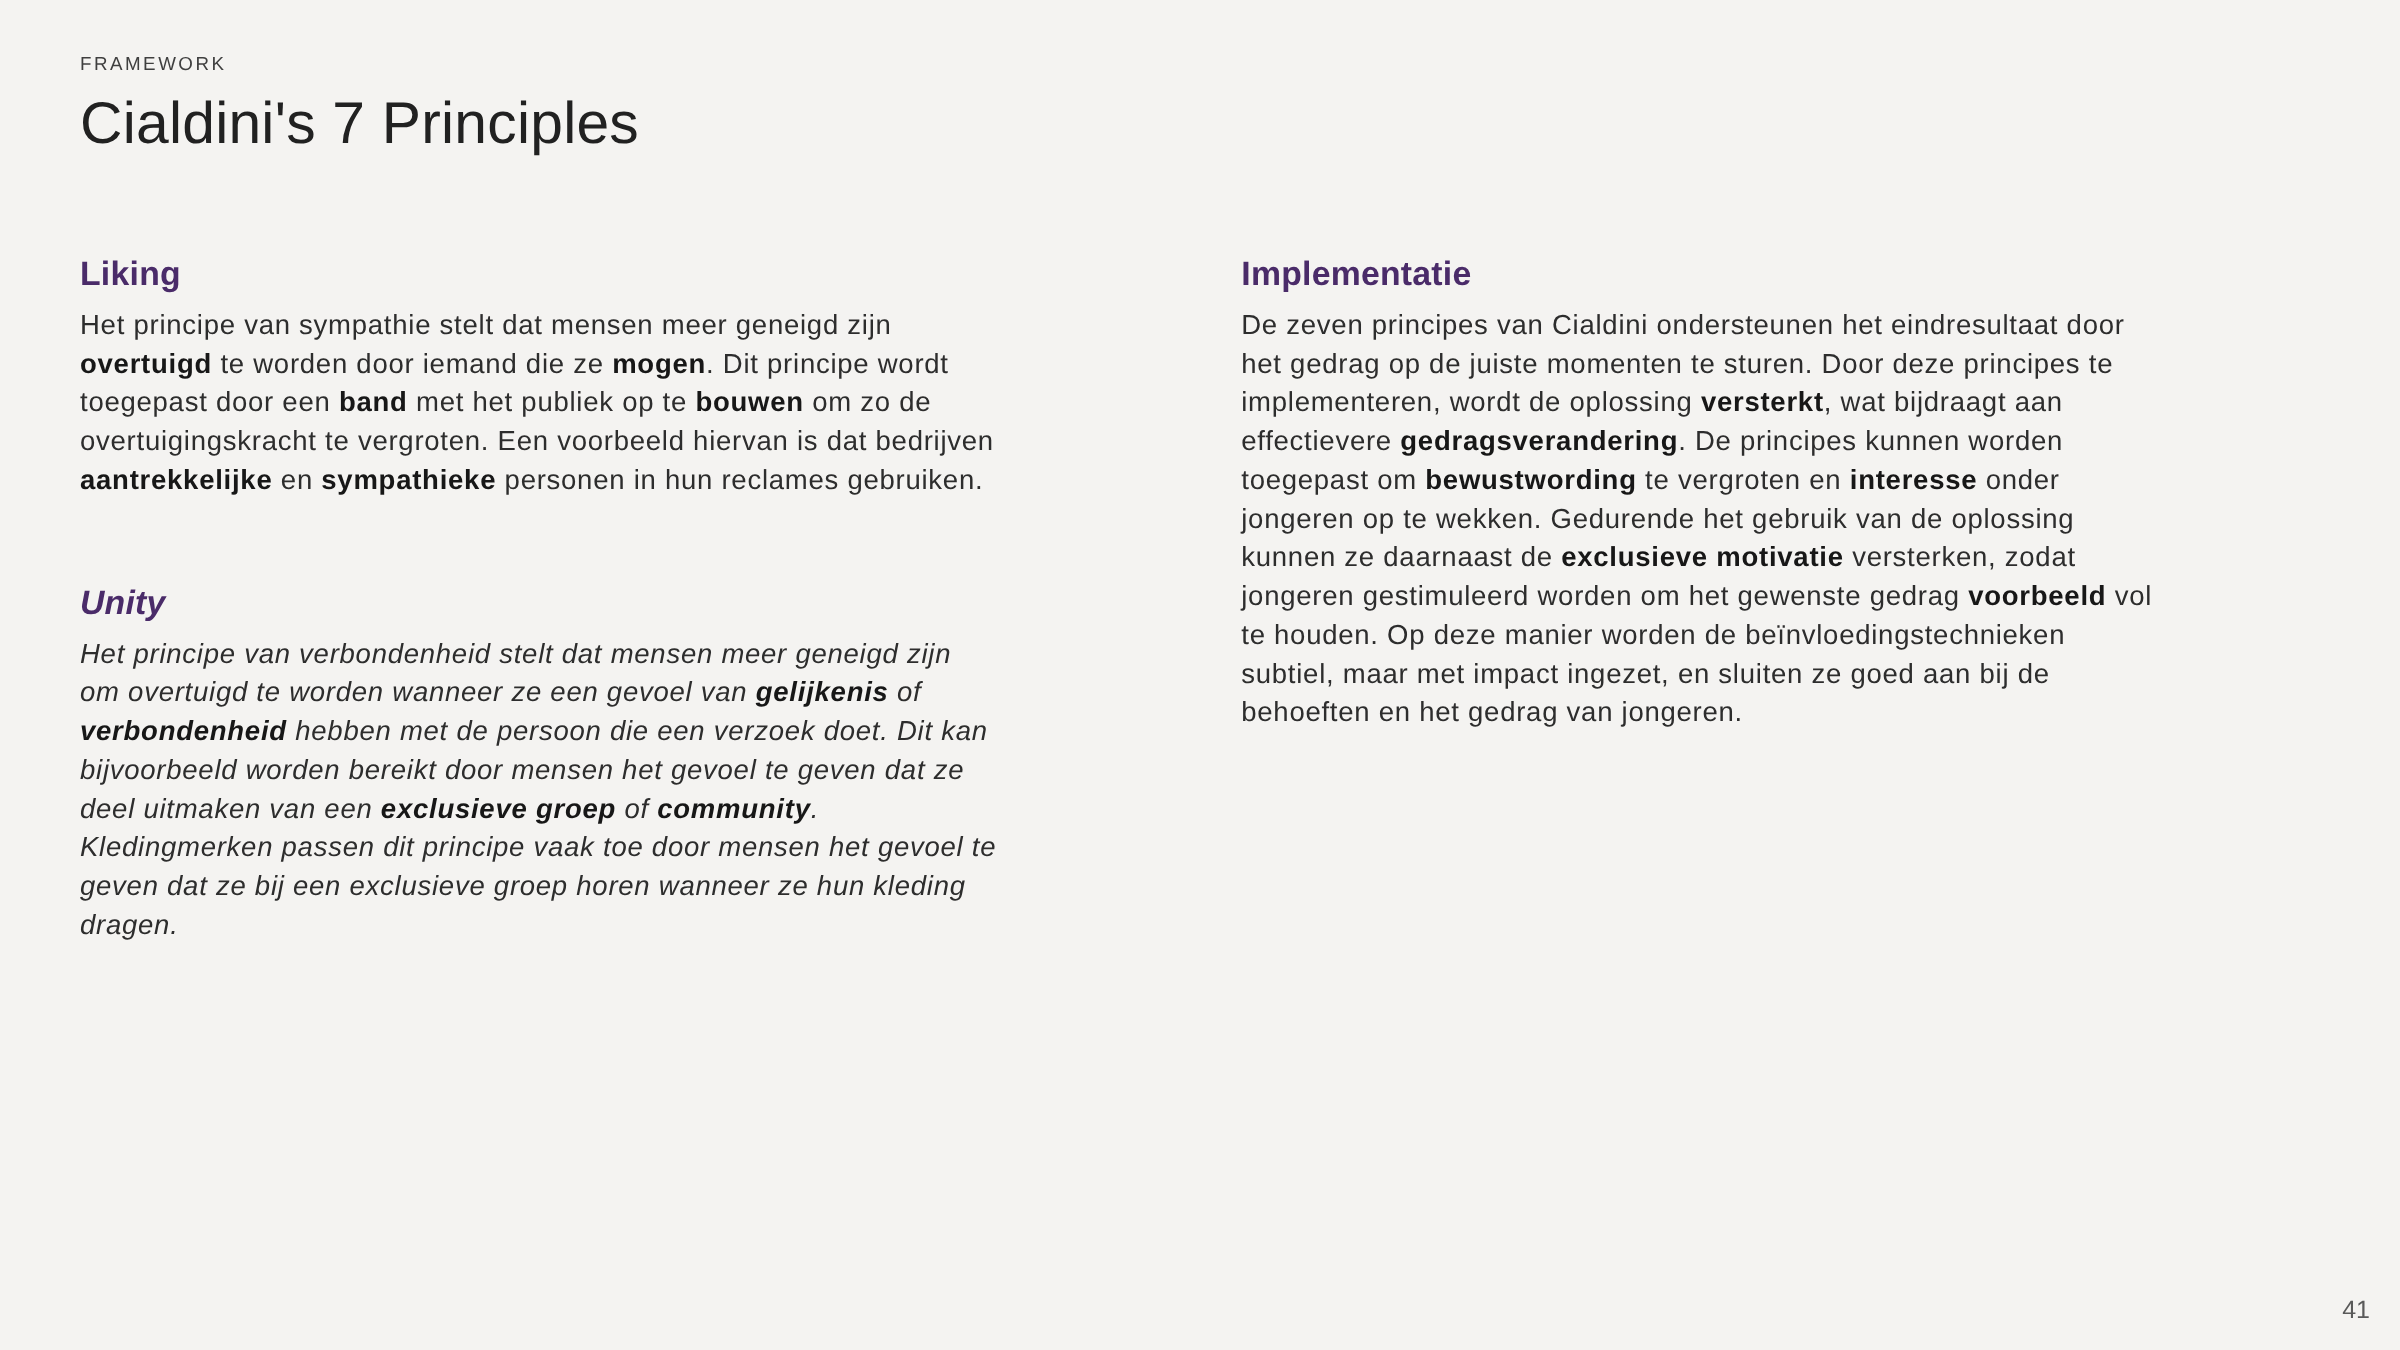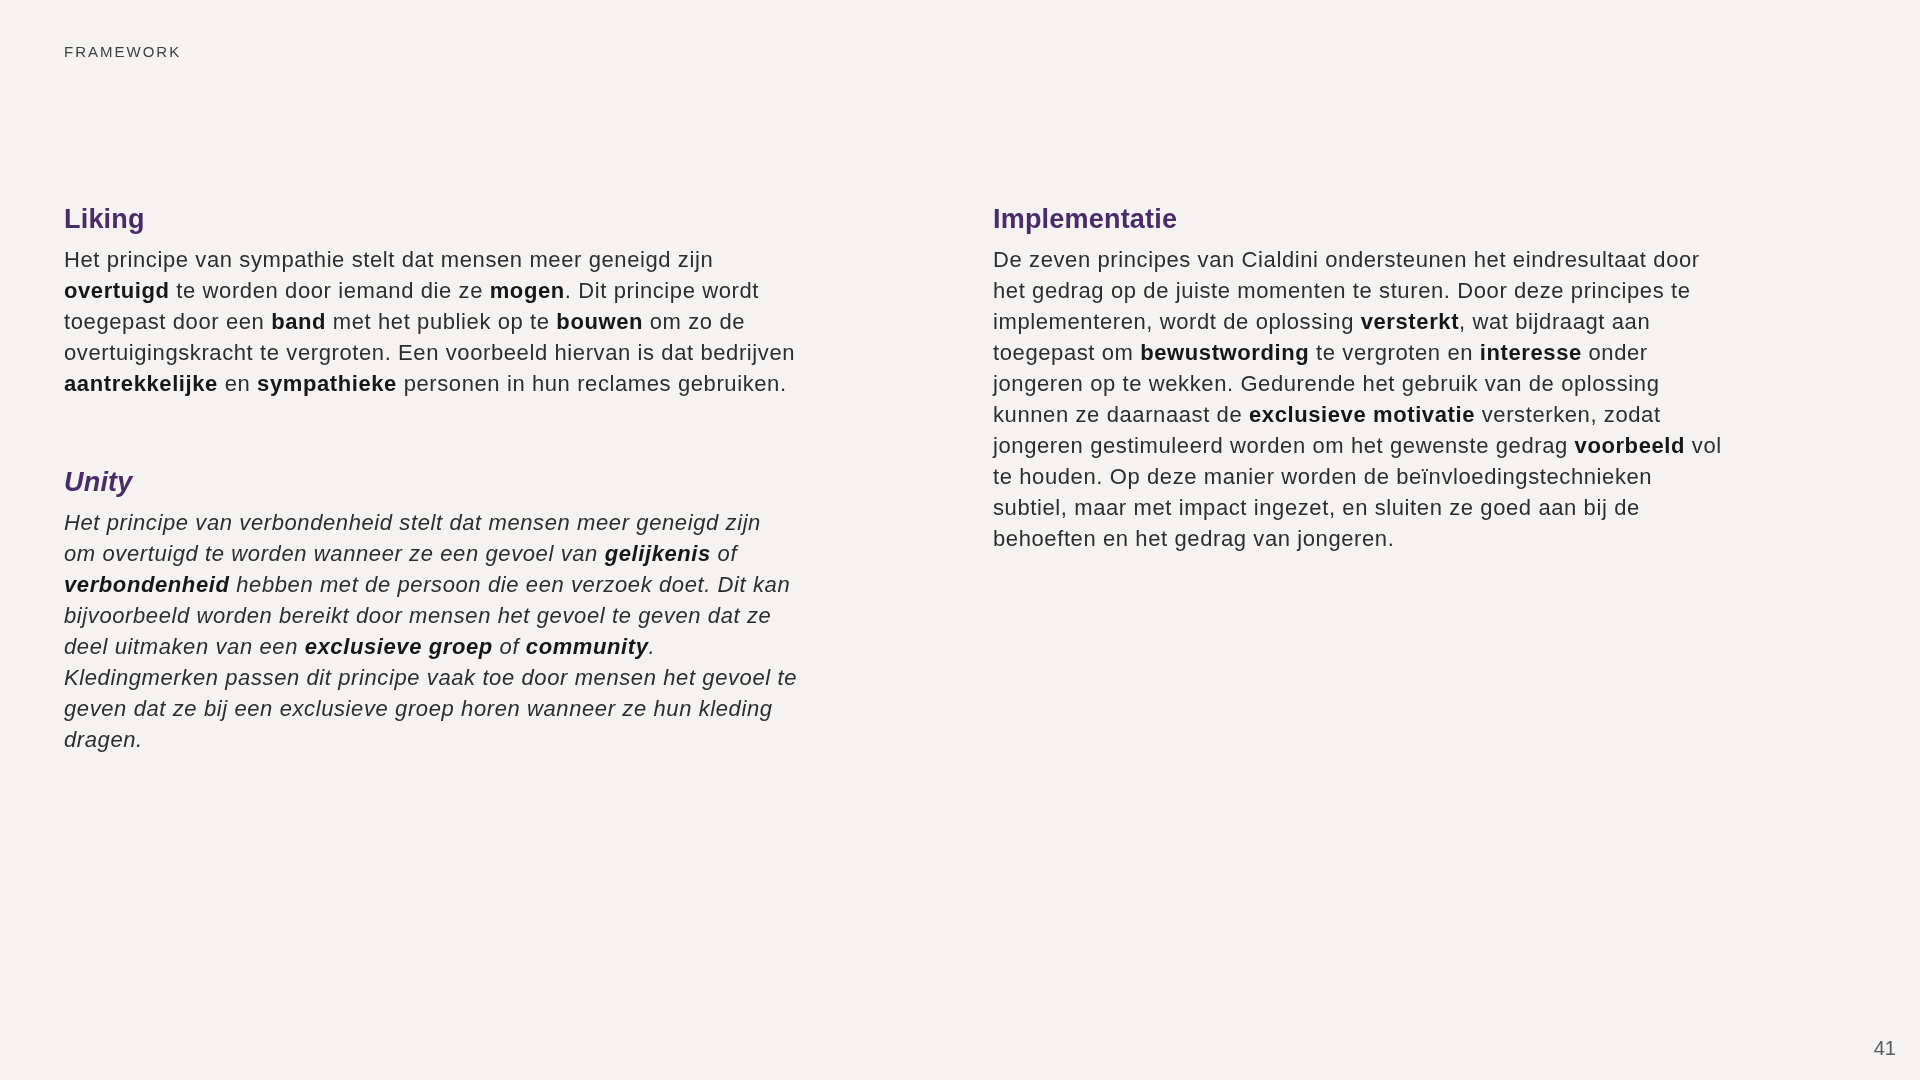--- a/index.html
+++ b/index.html
@@ -56,20 +56,21 @@
     font-size: 20px; color: var(--pagenum);
   }
 </style>
 </head>
 <body>
 
 <div class="slide">
 
   <div class="header">
     <div class="eyebrow">FRAMEWORK</div>
+    <div class="title">Cialdini's 7 Principles</div>
   </div>
 
   <div class="col col-left">
       <section class="section">
         <h2 class="section-heading">Liking</h2>
         <div class="para">
           <div class="line">Het principe van sympathie stelt dat mensen meer geneigd zijn</div>
           <div class="line"><strong>overtuigd</strong> te worden door iemand die ze <strong>mogen</strong>. Dit principe wordt</div>
           <div class="line">toegepast door een <strong>band</strong> met het publiek op te <strong>bouwen</strong> om zo de</div>
           <div class="line">overtuigingskracht te vergroten. Een voorbeeld hiervan is dat bedrijven</div>
@@ -91,20 +92,21 @@
       </section>
     </div>
 
   <div class="col col-right">
       <section class="section">
         <h2 class="section-heading">Implementatie</h2>
         <div class="para">
           <div class="line">De zeven principes van Cialdini ondersteunen het eindresultaat door</div>
           <div class="line">het gedrag op de juiste momenten te sturen. Door deze principes te</div>
           <div class="line">implementeren, wordt de oplossing <strong>versterkt</strong>, wat bijdraagt aan</div>
+          <div class="line">effectievere <strong>gedragsverandering</strong>. De principes kunnen worden</div>
           <div class="line">toegepast om <strong>bewustwording</strong> te vergroten en <strong>interesse</strong> onder</div>
           <div class="line">jongeren op te wekken. Gedurende het gebruik van de oplossing</div>
           <div class="line">kunnen ze daarnaast de <strong>exclusieve motivatie</strong> versterken, zodat</div>
           <div class="line">jongeren gestimuleerd worden om het gewenste gedrag <strong>voorbeeld</strong> vol</div>
           <div class="line">te houden. Op deze manier worden de beïnvloedingstechnieken</div>
           <div class="line">subtiel, maar met impact ingezet, en sluiten ze goed aan bij de</div>
           <div class="line">behoeften en het gedrag van jongeren.</div>
         </div>
       </section>
     </div>

